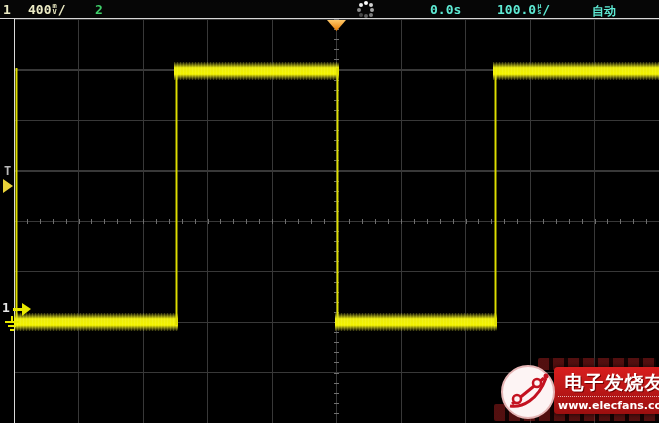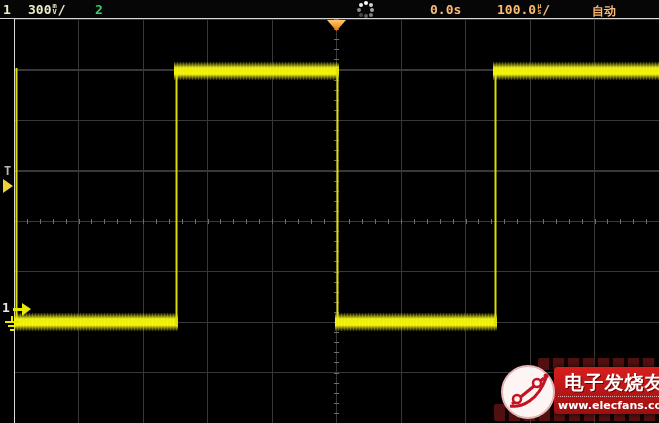--- a/index.html
+++ b/index.html
@@ -2,21 +2,21 @@
 <html><head>
 <meta charset="utf-8">
 <style>
   html,body{margin:0;padding:0;background:#000;}
   #screen{position:relative;width:659px;height:423px;background:#000;overflow:hidden;
           font-family:"DejaVu Sans Mono", monospace;}
 
   
   #statusbar{position:absolute;left:0;top:0;width:659px;height:18px;background:#060606;
              border-bottom:1px solid #d6d6d6;z-index:30;}
-  .sb-item{position:absolute;top:2px;font-size:13px;font-weight:bold;color:#fdba74;
+  .sb-item{position:absolute;top:2px;font-size:13px;font-weight:bold;color:#5eead4;
            white-space:nowrap;display:inline-flex;align-items:flex-start;}
   .ch1c{color:#ecebc4;}
   .ch2c{color:#3fce6a;}
   .stack{display:inline-flex;flex-direction:column;font-size:7px;line-height:6px;
          font-weight:bold;margin:1px 0 0 1px;}
   .per{margin-left:1px;}
 
   
   #spinner{position:absolute;left:357px;top:1px;width:17px;height:17px;}
   #spinner span{position:absolute;width:4px;height:4px;border-radius:50%;}
@@ -118,21 +118,21 @@
     <span class="gnd-bar" id="gnd-b1"></span>
     <span class="gnd-bar" id="gnd-b2"></span>
     <span class="gnd-bar" id="gnd-b3"></span>
   </div>
 
   <div id="statusbar">
     <span class="sb-item ch1c" style="left:3px">
       <span>1</span>
     </span>
     <span class="sb-item ch1c" style="left:28px">
-      <span>300</span>
+      <span>400</span>
       <span class="stack">
         <span>m</span>
         <span>V</span>
       </span>
       <span class="per">/</span>
     </span>
     <span class="sb-item ch2c" style="left:95px">
       <span>2</span>
     </span>
 

